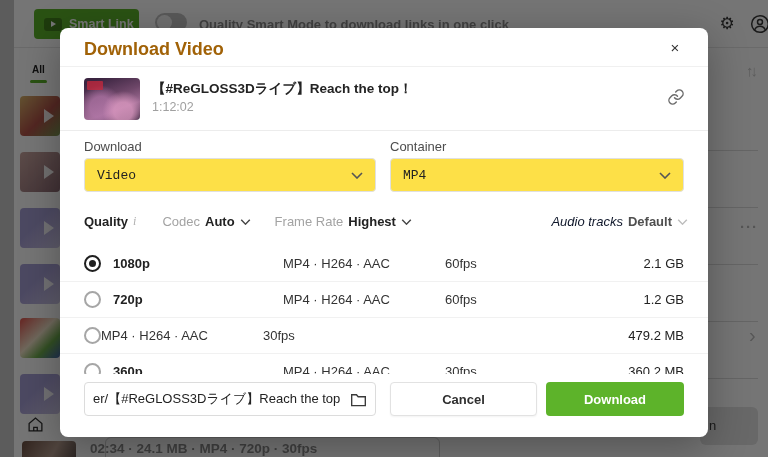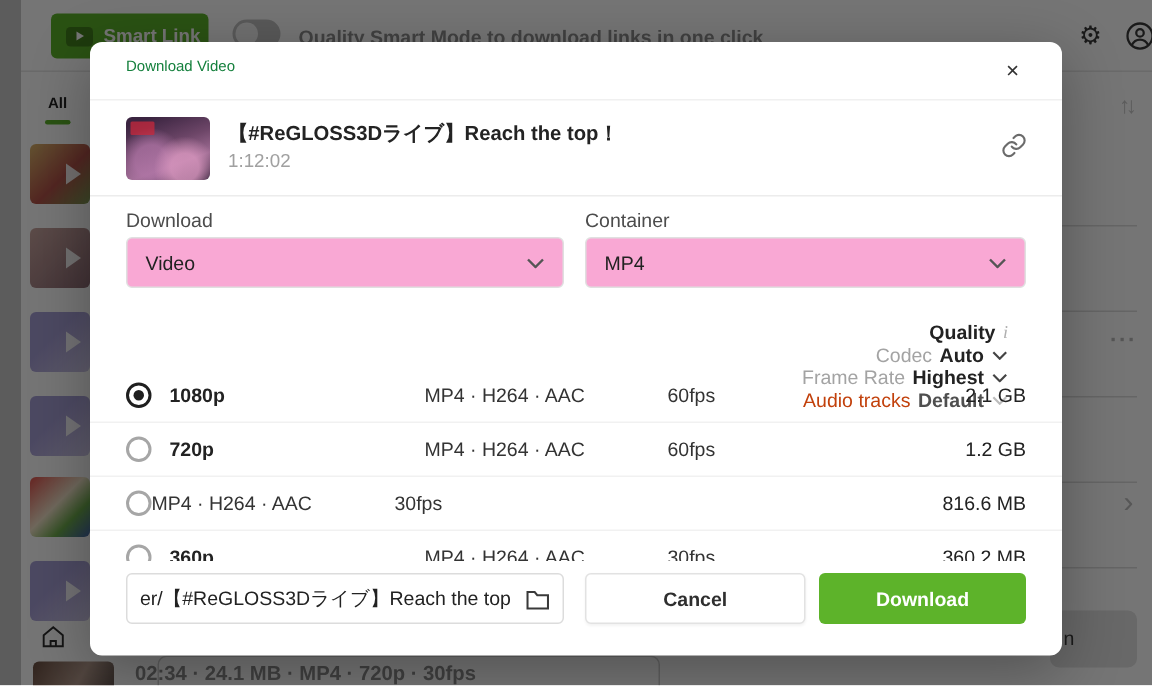--- a/index.html
+++ b/index.html
@@ -40,44 +40,44 @@
   .bottom-thumb { position:absolute; left:22px; top:441px; width:54px; height:38px; border-radius:4px; background:linear-gradient(120deg,#6b4f42,#b49a8c 50%,#3c3230); }
   .bottom-meta { position:absolute; left:90px; top:441px; font-size:13.5px; font-weight:600; color:#8d8d8d; white-space:nowrap; }
   .bottom-card { position:absolute; left:105px; top:437px; width:335px; height:30px; border:1px solid #cfcfcf; border-radius:6px; background:transparent; }
   .dim-btn { position:absolute; left:700px; top:407px; width:58px; height:38px; background:#e2e2e2; border-radius:6px; color:#3c3c3c; font-size:13px; line-height:38px; padding-left:9px; }
 
   
   .overlay { position:absolute; inset:0; background:rgba(0,0,0,0.54); }
 
   
   .modal { position:absolute; left:60px; top:28px; width:648px; height:409px; background:#fff; border-radius:8px; box-shadow:0 10px 40px rgba(0,0,0,0.3); }
-  .m-title { position:absolute; left:24px; top:11px; font-size:10px; font-weight:400; color:#15803d; }
+  .m-title { position:absolute; left:24px; top:11px; font-size:18px; font-weight:700; color:#a16207; }
   .m-close { position:absolute; right:22px; top:9px; width:22px; height:22px; font-size:15px; color:#333; text-align:center; line-height:22px; cursor:pointer; }
   .m-div1 { position:absolute; left:0; right:0; top:38px; height:1px; background:#f0f0f0; }
   .v-thumb { position:absolute; left:24px; top:50px; width:56px; height:42px; border-radius:4px;
     background:
       radial-gradient(circle at 70% 80%, rgba(216,150,190,0.8) 0 18%, transparent 40%),
       radial-gradient(circle at 30% 70%, rgba(180,120,170,0.7) 0 22%, transparent 45%),
       linear-gradient(160deg,#3a2440 10%, #6d4668 45%, #9d6b92 70%, #2c1d33);
   }
   .v-thumb::before { content:""; position:absolute; left:3px; top:3px; width:16px; height:9px; background:rgba(200,40,60,0.75); border-radius:1px; }
   .v-title { position:absolute; left:92px; top:52px; font-size:13.5px; font-weight:600; color:#232323; white-space:nowrap; }
   .v-dur { position:absolute; left:92px; top:72px; font-size:12.5px; color:#a0a0a0; }
   .link-ic { position:absolute; right:23px; top:60px; width:18px; height:18px; color:#6b6b6b; }
   .m-div2 { position:absolute; left:0; right:0; top:102px; height:1px; background:#ececec; }
   .fld-label { position:absolute; top:111px; font-size:13px; color:#4c4c4c; }
   .lbl-download { left:24px; } .lbl-container { left:330px; }
-  .select { position:absolute; top:130px; height:34px; border:1px solid #e0e0e0; border-radius:4px; background:#f9a8d4; font-size:13px; color:#222; display:flex; align-items:center; padding:0 12px; cursor:pointer; }
+  .select { position:absolute; top:130px; height:34px; border:1px solid #e0e0e0; border-radius:4px; background:#fde047; font-size:13px; color:#222; display:flex; align-items:center; padding:0 12px; cursor:pointer;font-family:Liberation Mono, monospace; }
   .sel-download { left:24px; width:292px; } .sel-container { left:330px; width:294px; }
   .select .chev { margin-left:auto; color:#555; }
   .chev svg { display:block; }
-  .opt-row { position:absolute; left:24px; right:36px; top:186px; height:20px; font-size:13px; display:flex; align-items:flex-end;flex-direction:column; }
+  .opt-row { position:absolute; left:24px; right:20px; top:186px; height:20px; font-size:13px; display:flex; align-items:flex-start; }
   .opt { display:flex; align-items:center; gap:5px; cursor:pointer; }
   .opt .g { color:#a3a3a3; } .opt .b { color:#222; font-weight:700; }
-  .opt .dg { color:#c2410c; } .opt .dv { color:#4f4f4f; font-weight:700; }
+  .opt .dg { color:#0f172a;font-style:italic; } .opt .dv { color:#4f4f4f; font-weight:700; }
   .opt .chev { color:#444; } .opt .chev-dim { color:#bdbdbd; }
   .q-info { color:#b0b0b0; font-size:12px; font-style:italic; font-family:"Liberation Serif", serif; }
   .sp1 { width:26px; } .sp2 { width:24px; }
   .opt-right { margin-left:auto; display:flex; gap:24px; }
 
   .q-list { position:absolute; left:0; right:0; top:218px; height:128px; overflow:hidden; }
   .q-row { position:relative; height:36px; display:flex; align-items:center; padding:0 24px; border-bottom:1px solid #f1f1f1; cursor:pointer; }
   .radio { width:17px; height:17px; border-radius:50%; border:2px solid #a6a6a6; flex:0 0 auto; position:relative; }
   .q-row.sel .radio { border-color:#1f1f1f; }
   .q-row.sel .radio::after { content:""; position:absolute; left:3px; top:3px; width:7px; height:7px; border-radius:50%; background:#1f1f1f; }
@@ -252,21 +252,21 @@
     <span class="radio"></span>
     <span class="q-label">720p</span>
     <span class="q-codec">MP4 · H264 · AAC</span>
     <span class="q-fps">60fps</span>
     <span class="q-size">1.2 GB</span>
   </div>
         <div class="q-row">
     <span class="radio"></span>
     <span class="q-codec">MP4 · H264 · AAC</span>
     <span class="q-fps">30fps</span>
-    <span class="q-size">816.6 MB</span>
+    <span class="q-size">479.2 MB</span>
   </div>
         <div class="q-row">
     <span class="radio"></span>
     <span class="q-label">360p</span>
     <span class="q-codec">MP4 · H264 · AAC</span>
     <span class="q-fps">30fps</span>
     <span class="q-size">360.2 MB</span>
   </div>
       </div>
 

